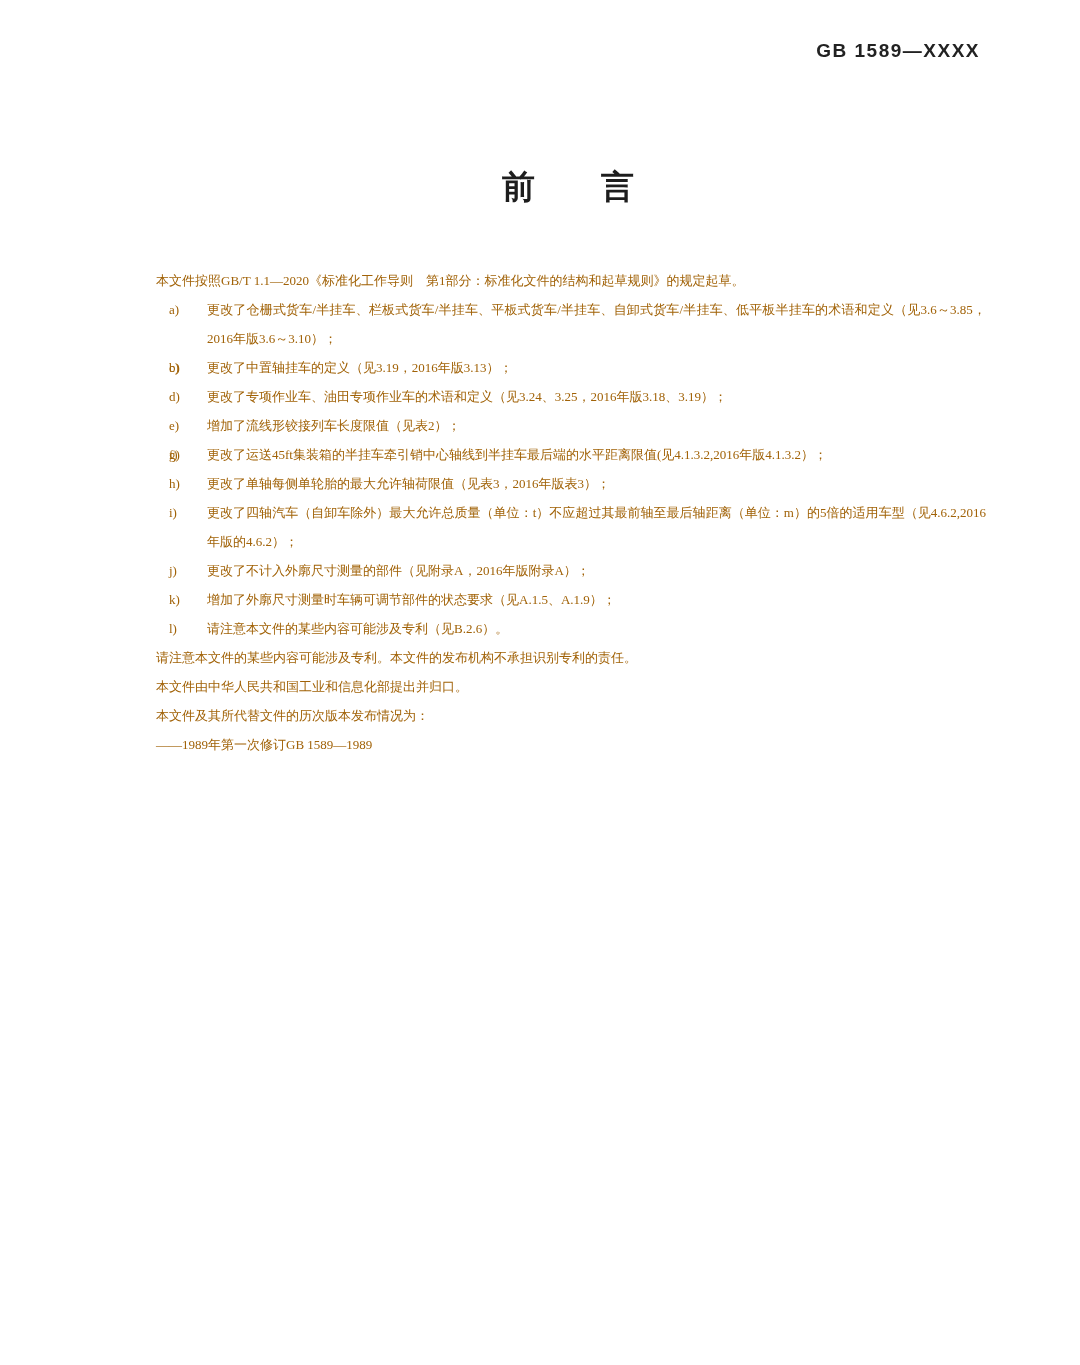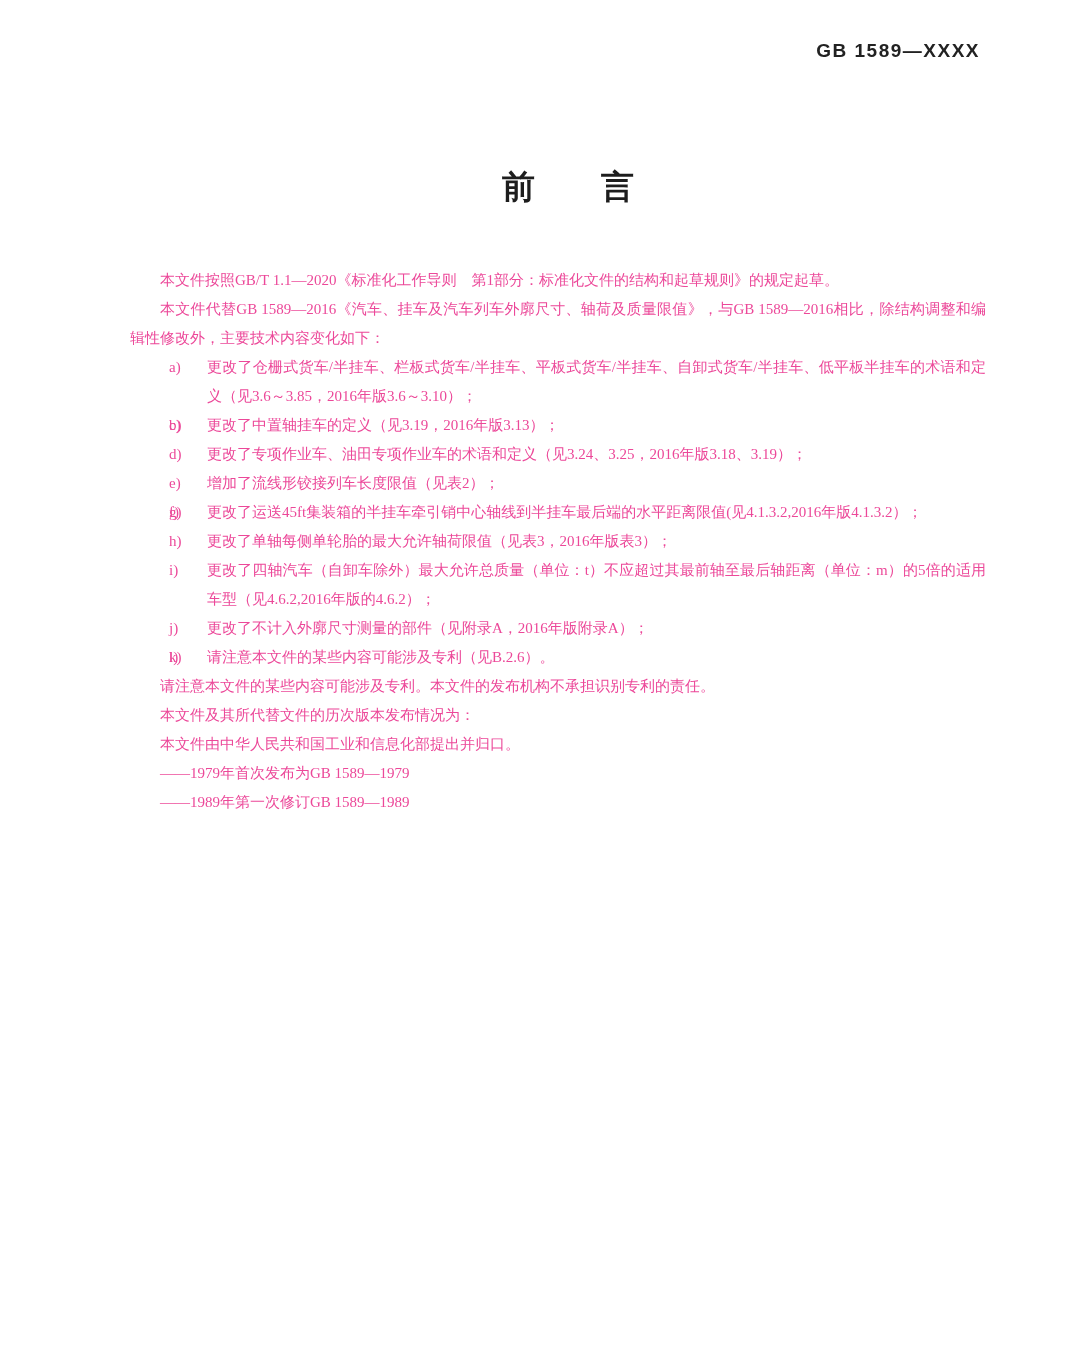--- a/index.html
+++ b/index.html
@@ -33,24 +33,24 @@
     font-family: "Liberation Sans", "DejaVu Sans", sans-serif;
     font-size: 33px;
     font-weight: 700;
     color: #1d1d1d;
   }
   .content {
     position: absolute;
     top: 266px;
     left: 130px;
     width: 856px;
-    font-size: 15px;
+    font-size: 13px;
     line-height: 29px;
     text-align: justify;
-    color: #ec4899;
+    color: #a16207;
   }
   p.indent { text-indent: 2em; }
   .change-item {
     position: relative;
     padding-left: 77px;
   }
   .change-item .li-label {
     position: absolute;
     left: 39px;
     top: 0;
@@ -70,21 +70,20 @@
 <div class="page">
 
   <div class="doc-code">GB 1589—XXXX</div>
 
   <div class="title">前　　言</div>
 
   <div class="content">
 
     <p class="indent">本文件按照GB/T 1.1—2020《标准化工作导则　第1部分：标准化文件的结构和起草规则》的规定起草。</p>
 
-    <p class="indent">本文件代替GB 1589—2016《汽车、挂车及汽车列车外廓尺寸、轴荷及质量限值》，与GB 1589—2016相比，除结构调整和编辑性修改外，主要技术内容变化如下：</p>
 
     <div>
   <div class="change-item">
     <span class="li-label">a)</span>
     <span class="li-text">更改了仓栅式货车/半挂车、栏板式货车/半挂车、平板式货车/半挂车、自卸式货车/半挂车、低平板半挂车的术语和定义（见3.6～3.85，2016年版3.6～3.10）；</span>
   </div>
 
   <div class="change-item">
     <span class="li-label">b)</span>
   </div>
@@ -123,36 +122,36 @@
     <span class="li-text">更改了四轴汽车（自卸车除外）最大允许总质量（单位：t）不应超过其最前轴至最后轴距离（单位：m）的5倍的适用车型（见4.6.2,2016年版的4.6.2）；</span>
   </div>
 
   <div class="change-item">
     <span class="li-label">j)</span>
     <span class="li-text">更改了不计入外廓尺寸测量的部件（见附录A，2016年版附录A）；</span>
   </div>
 
   <div class="change-item">
     <span class="li-label">k)</span>
+    <span class="li-text">增加了外廓尺寸测量时车辆可调节部件的状态要求（见A.1.5、A.1.9）；</span>
   </div>
 
   <div class="change-item">
     <span class="li-label">l)</span>
     <span class="li-text">请注意本文件的某些内容可能涉及专利（见B.2.6）。</span>
   </div>
 </div>
 
     <p class="indent">请注意本文件的某些内容可能涉及专利。本文件的发布机构不承担识别专利的责任。</p>
 
+    <p class="indent">本文件由中华人民共和国工业和信息化部提出并归口。</p>
+
     <p class="indent">本文件及其所代替文件的历次版本发布情况为：</p>
 
-    <p class="indent">本文件由中华人民共和国工业和信息化部提出并归口。</p>
-
     <div>
-        <p class="hist-line">——1979年首次发布为GB 1589—1979</p>
         <p class="hist-line">——1989年第一次修订GB 1589—1989</p>
       </div>
 
   </div>
 
   <div class="page-num">I</div>
 
 </div>
 
 </body></html>

